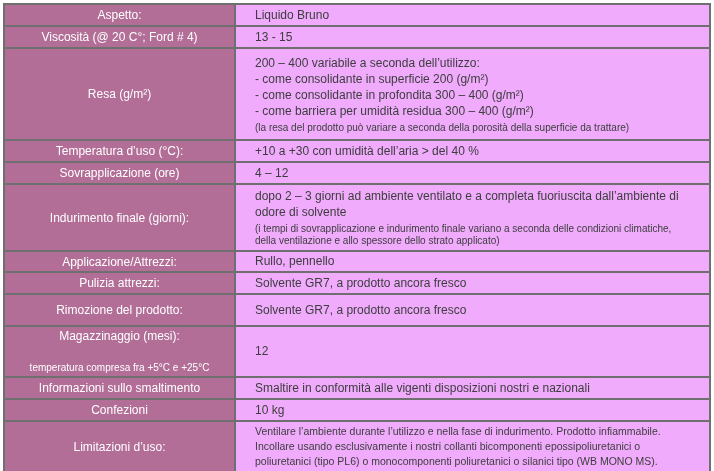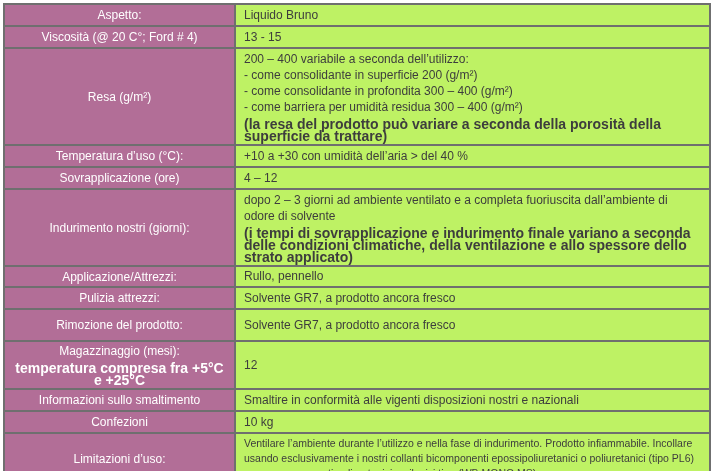--- a/index.html
+++ b/index.html
@@ -36,27 +36,27 @@
     color:var(--header-fg);
     font-weight:400;
     text-align:center;
     font-size:12px;
     padding:2px 8px;
     line-height:14px;
   }
   td.value-cell{
     color:var(--value-fg);
     font-size:12px;
-    padding:2px 8px;
+    padding:2px 19px;
     line-height:15px;
-    background:#bef264;
+    background:#f0abfc;
   }
   .vline{ line-height:16px; }
-  .sub{ font-size:14px; line-height:12px;font-weight:bold; }
-  th .sub{ margin-top:4px; }
+  .sub{ font-size:10px; line-height:12px; }
+  th .sub{ margin-top:19px; }
   td .sub{ margin-top:3px; }
   .vmed{ font-size:10.5px; line-height:15px; }
 </style>
 </head>
 <body>
 
 <div class="sheet">
   <table class="spec">
     <colgroup>
       <col class="c-label">
@@ -108,21 +108,21 @@
         <th class="label-cell">
           <span>Sovrapplicazione (ore)</span>
         </th>
         <td class="value-cell">
           <span>4 – 12</span>
         </td>
       </tr>
 
       <tr style="height:67px">
         <th class="label-cell">
-          <span>Indurimento nostri (giorni):</span>
+          <span>Indurimento finale (giorni):</span>
         </th>
         <td class="value-cell">
           <div class="vline">dopo 2 – 3 giorni ad ambiente ventilato e a completa fuoriuscita dall’ambiente di odore di solvente</div>
           <div class="sub">(i tempi di sovrapplicazione e indurimento finale variano a seconda delle condizioni climatiche, della ventilazione e allo spessore dello strato applicato)</div>
         </td>
       </tr>
 
       <tr style="height:15px">
         <th class="label-cell">
           <span>Applicazione/Attrezzi:</span>

